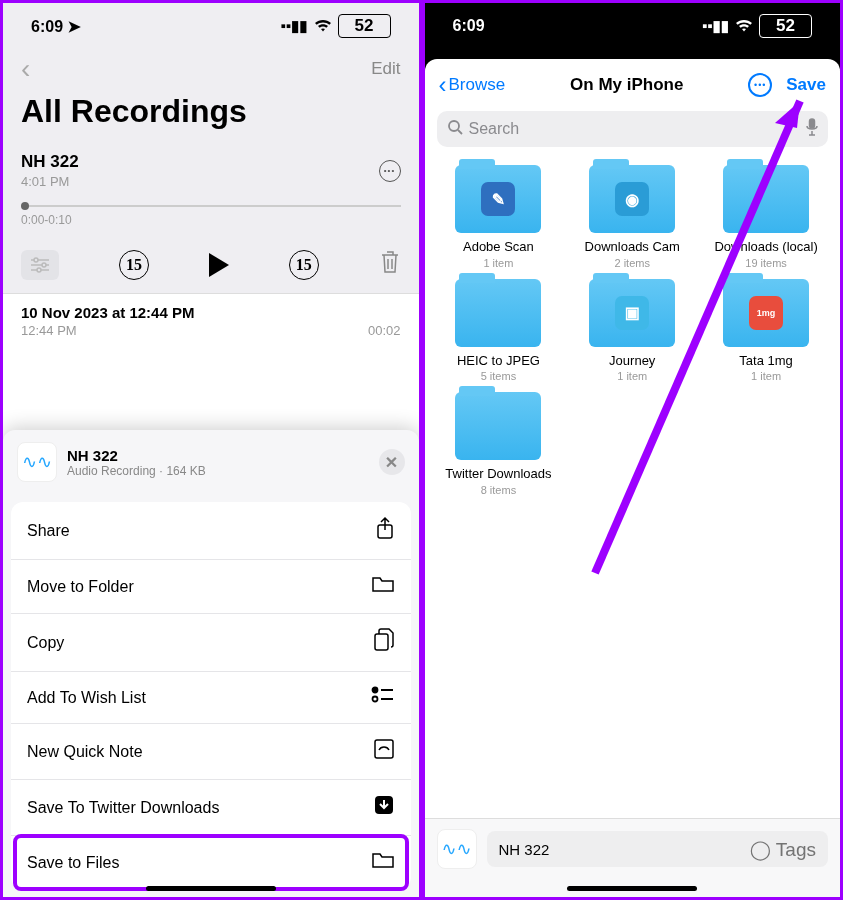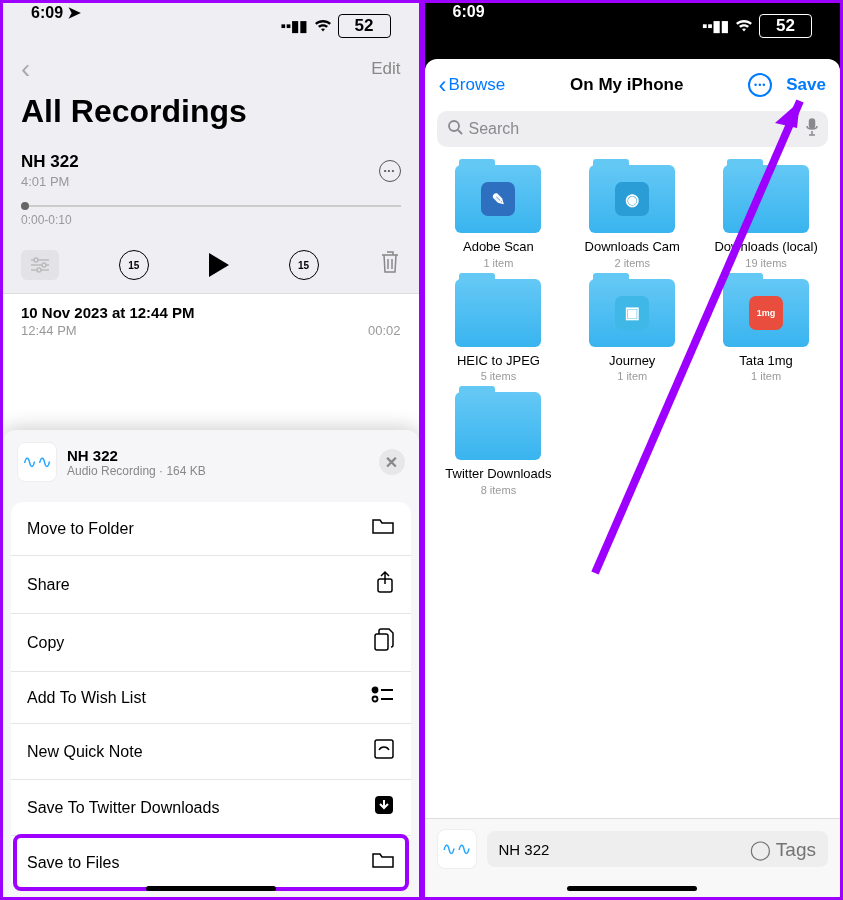--- a/index.html
+++ b/index.html
@@ -1,41 +1,41 @@
 <!DOCTYPE html>
 <html><head>
 <meta charset="utf-8">
 <style>
 * { margin: 0; padding: 0; box-sizing: border-box; font-family: -apple-system, 'Helvetica Neue', Arial, sans-serif; }
 body { background: #fff; width: 843px; height: 900px; display: flex; }
 .phone { flex: 1; border: 3px solid #9d00ff; position: relative; overflow: hidden; background: #fff; }
 .phone.right { background: #000; }
 
-.status { height: 46px; display: flex; justify-content: space-between; padding: 0 28px; font-size: 16px; font-weight: 600; }
+.status { height: 46px; display: flex; justify-content: space-between; align-items: center; padding: 0 28px; font-size: 16px; font-weight: 600; }
 .status.left { background: #efeef2; color: #000; }
 .status.right { background: #000; color: #fff; }
 .st-icons { display: flex; align-items: center; gap: 6px; font-size: 15px; }
 .bat { display:inline-flex; align-items:center; border:1.5px solid currentColor; border-radius:4px; padding:1px 16px; font-size:17px; font-weight:700; }
 
 
 .nav1 { background:#efeef2; display:flex; justify-content:space-between; align-items:center; padding:6px 18px; height:40px; }
 .back { color:#aaa; font-size:28px; }
 .edit { color:#888; font-size:17px; }
 .title1 { background:#efeef2; padding:4px 18px 12px; font-size:32px; font-weight:700; }
 .rec { background:#efeef2; padding:10px 18px; }
 .rec-head { display:flex; justify-content:space-between; align-items:center; }
 .rec-name { font-size:17px; font-weight:600; }
 .rec-time { font-size:13px; color:#999; margin-top:2px; }
 .more { width:22px; height:22px; border:1.5px solid #555; border-radius:50%; display:flex; align-items:center; justify-content:center; font-size:8px; letter-spacing:1px; color:#555; }
 .scrub { margin-top:16px; height:2px; background:#ccc; position:relative; }
 .scrub::before { content:''; position:absolute; left:0; top:-3px; width:8px; height:8px; background:#666; border-radius:50%; }
 .times { display:flex; justify-content:flex-start; font-size:12px; color:#999; margin-top:6px; }
 .controls { display:flex; justify-content:space-between; align-items:center; padding:12px 18px; background:#efeef2; }
 .ctrlbtn { width:38px; height:30px; background:#e3e3e7; border-radius:6px; color:#bbb; display:flex; align-items:center; justify-content:center; }
-.skip { width:30px; height:30px; border:1.5px solid #000; border-radius:50%; display:flex; align-items:center; justify-content:center; font-size:10px; font-weight:700; position:relative; }
+.skip { width:30px; height:30px; border:1.5px solid #000; border-radius:50%; display:flex; align-items:center; justify-content:center; font-size:16px; font-weight:700; position:relative;font-family:Liberation Serif, serif; }
 .play { width:0; height:0; border-left:20px solid #000; border-top:12px solid transparent; border-bottom:12px solid transparent; }
 .trash { font-size:24px; color:#888; }
 .rec2 { background:#fff; padding:10px 18px; border-top:1px solid #ddd; }
 .rec2-title { font-size:15px; font-weight:600; }
 .rec2-row { display:flex; justify-content:space-between; font-size:13px; color:#999; margin-top:2px; }
 
 .sheet { position:absolute; bottom:0; left:0; right:0; background:#f6f6f8; border-top-left-radius:12px; border-top-right-radius:12px; box-shadow:0 -2px 20px rgba(0,0,0,0.2); }
 .sheet-head { display:flex; align-items:center; padding:12px 14px; gap:10px; }
 .audioicon { width:40px; height:40px; background:#fff; border:1px solid #eee; border-radius:8px; display:flex; align-items:center; justify-content:center; color:#26a7ff; font-size:18px; }
 .sheet-info { flex:1; }
@@ -149,33 +149,33 @@
     <div class="sheet-head">
       <div class="audioicon">∿∿</div>
       <div class="sheet-info">
         <div class="sheet-name">NH 322</div>
         <div class="sheet-sub">Audio Recording · 164 KB</div>
       </div>
       <div class="close">✕</div>
     </div>
     <div class="menu" id="menu">
         <div class="mitem">
+          <span>Share</span>
+          <span class="micon"><svg width="20" height="24" viewBox="0 0 20 24">
+              <g stroke="#000" stroke-width="1.5" fill="none">
+                <rect x="3" y="9" width="14" height="13" rx="2"></rect>
+                <path d="M10 2 V14 M6 6 L10 2 L14 6"></path>
+              </g>
+            </svg></span>
+        </div>
+        <div class="mitem">
           <span>Move to Folder</span>
           <span class="micon"><svg width="24" height="20" viewBox="0 0 24 20">
               <g stroke="#000" stroke-width="1.5" fill="none">
                 <path d="M2 4 H9 L11 7 H22 V17 H2 Z"></path>
-              </g>
-            </svg></span>
-        </div>
-        <div class="mitem">
-          <span>Share</span>
-          <span class="micon"><svg width="20" height="24" viewBox="0 0 20 24">
-              <g stroke="#000" stroke-width="1.5" fill="none">
-                <rect x="3" y="9" width="14" height="13" rx="2"></rect>
-                <path d="M10 2 V14 M6 6 L10 2 L14 6"></path>
               </g>
             </svg></span>
         </div>
         <div class="mitem">
           <span>Copy</span>
           <span class="micon"><svg width="22" height="24" viewBox="0 0 22 24">
               <g stroke="#000" stroke-width="1.5" fill="none">
                 <rect x="2" y="6" width="13" height="16" rx="2"></rect>
                 <path d="M6 6 V3 C6 2 7 1 8 1 H16 L20 5 V17 C20 18 19 19 18 19"></path>
               </g>

